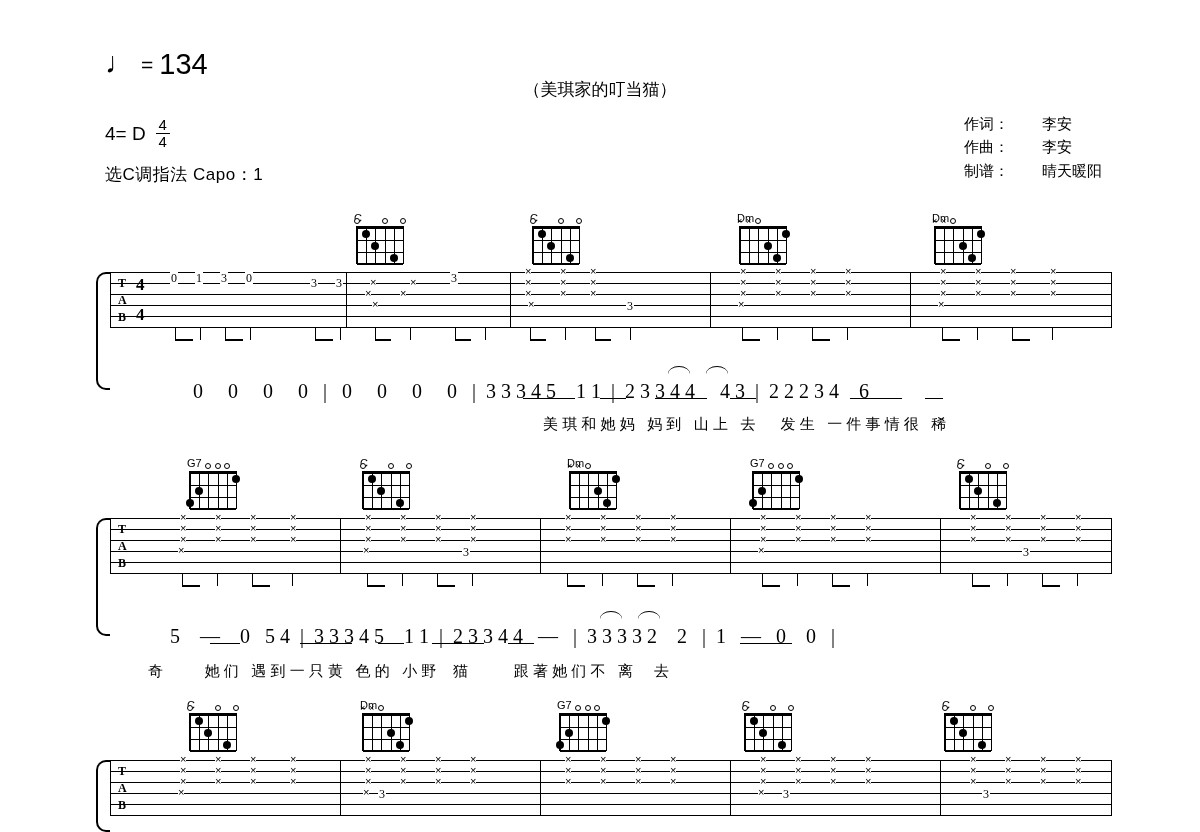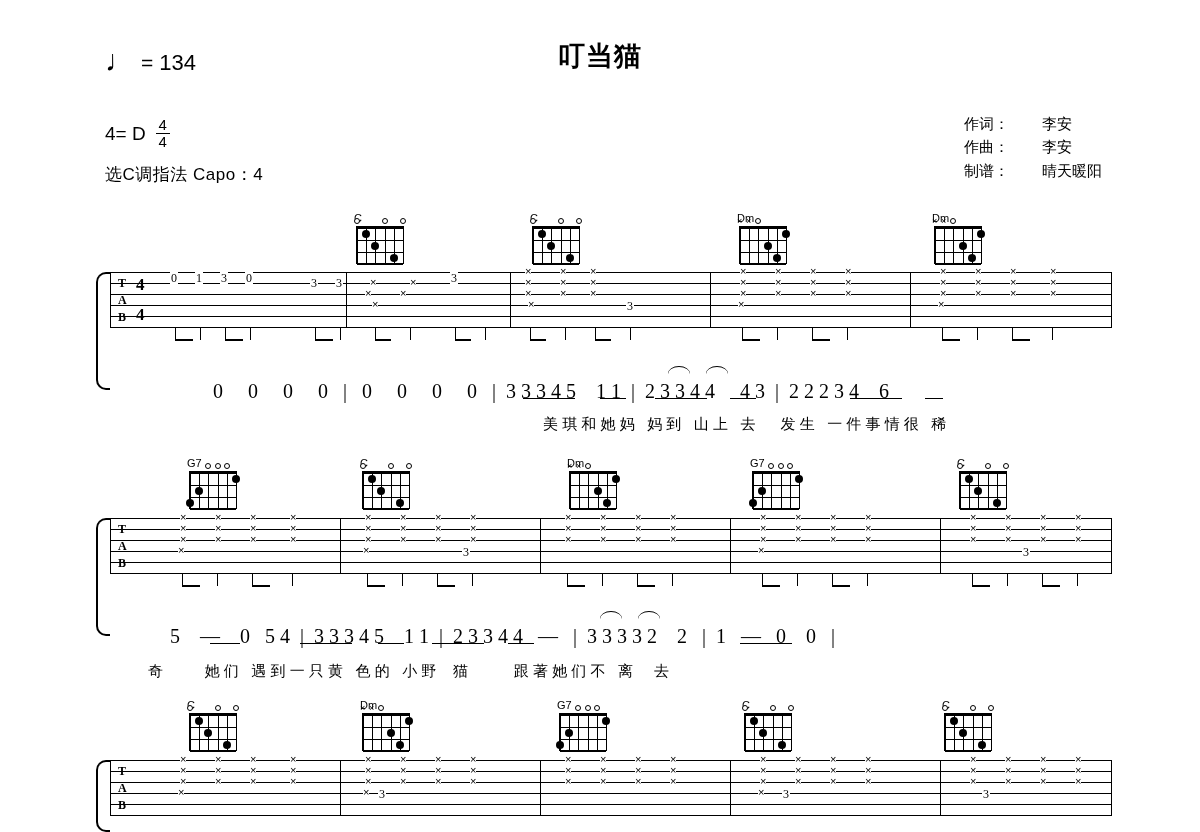--- a/index.html
+++ b/index.html
@@ -16,21 +16,21 @@
   
   .tempo {
     position: absolute; left: 105px; top: 48px;
     display: flex; align-items: center; gap: 6px;
     font-size: 22px;
   }
   .tempo .note-glyph {
     font-size: 30px; line-height: 1; position: relative; top: -2px;
   }
   .tempo .eq { font-size: 21px; }
-  .tempo .bpm { font-size: 22px; }
+  .tempo .bpm { font-size: 29px; }
 
   .title {
     position: absolute; left: 0; top: 38px; width: 1200px;
     text-align: center; font-size: 27px; font-weight: bold;
     letter-spacing: 1px;
   }
   .subtitle {
     position: absolute; left: 0; top: 78px; width: 1200px;
     text-align: center; font-size: 17px;
   }
@@ -148,32 +148,32 @@
 <body>
 
 <div class="page">
 
   <div class="tempo">
     <span class="note-glyph">♩</span>
     <span class="eq">=</span>
     <span class="bpm">134</span>
   </div>
 
-  <div class="title">叮当猫</div>
+  <div class="subtitle">（美琪家的叮当猫）</div>
 
   <div class="keysig">
     <span>4= D</span>
     <span class="timesig-stack">
       <span class="num">4</span>
       <span style="width:14px;height:1px;background:#000;display:block;margin:1px 0;"></span>
       <span class="num">4</span>
     </span>
   </div>
 
-  <div class="capo">选C调指法  Capo：4</div>
+  <div class="capo">选C调指法  Capo：1</div>
 
   <div class="credits">
     <div class="row">
       <span class="lbl">作词：</span>
       <span class="val">李安</span>
     </div>
     <div class="row">
       <span class="lbl">作曲：</span>
       <span class="val">李安</span>
     </div>
@@ -364,21 +364,21 @@
         <div class="beam" style="left: 205px; width: 18px; top: 67px;"></div>
         <div class="beam" style="left: 265px; width: 16px; top: 67px;"></div>
         <div class="beam" style="left: 345px; width: 16px; top: 67px;"></div>
         <div class="beam" style="left: 420px; width: 16px; top: 67px;"></div>
         <div class="beam" style="left: 485px; width: 16px; top: 67px;"></div>
         <div class="beam" style="left: 632px; width: 18px; top: 67px;"></div>
         <div class="beam" style="left: 702px; width: 18px; top: 67px;"></div>
         <div class="beam" style="left: 832px; width: 18px; top: 67px;"></div>
         <div class="beam" style="left: 902px; width: 18px; top: 67px;"></div>
       </div>
-      <div class="numrow" style="left: 193px; top: 380px; margin-left: 20px;">0     0     0     0   |   0     0     0     0   |  3 3 3 4 5    1 1  |  2 3 3 4 4     4 3  |  2 2 2 3 4    6</div>
+      <div class="numrow" style="left: 193px; top: 380px;">0     0     0     0   |   0     0     0     0   |  3 3 3 4 5    1 1  |  2 3 3 4 4     4 3  |  2 2 2 3 4    6</div>
       <div class="underline-seg" style="left: 523px; top: 398px; width: 52px;"></div>
       <div class="underline-seg" style="left: 600px; top: 398px; width: 26px;"></div>
       <div class="underline-seg" style="left: 655px; top: 398px; width: 52px;"></div>
       <div class="underline-seg" style="left: 730px; top: 398px; width: 26px;"></div>
       <div class="underline-seg" style="left: 850px; top: 398px; width: 52px;"></div>
       <div class="underline-seg" style="left: 925px; top: 398px; width: 18px;"></div>
       <div class="slur" style="left: 668px; top: 366px; width: 22px;"></div>
       <div class="slur" style="left: 706px; top: 366px; width: 22px;"></div>
       <div class="lyricrow" style="left: 543px; top: 415px;">美 琪 和 她 妈   妈 到   山 上   去      发 生   一 件 事 情 很   稀</div>
     </div>

